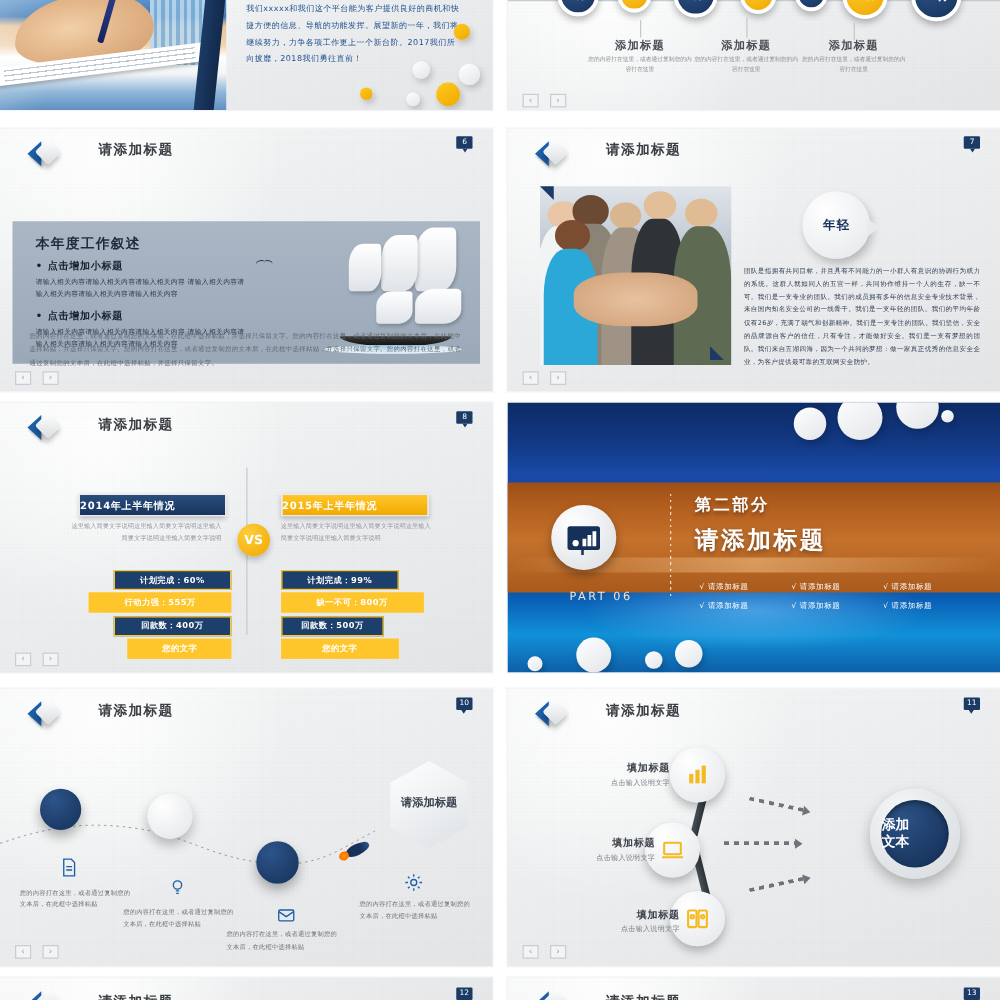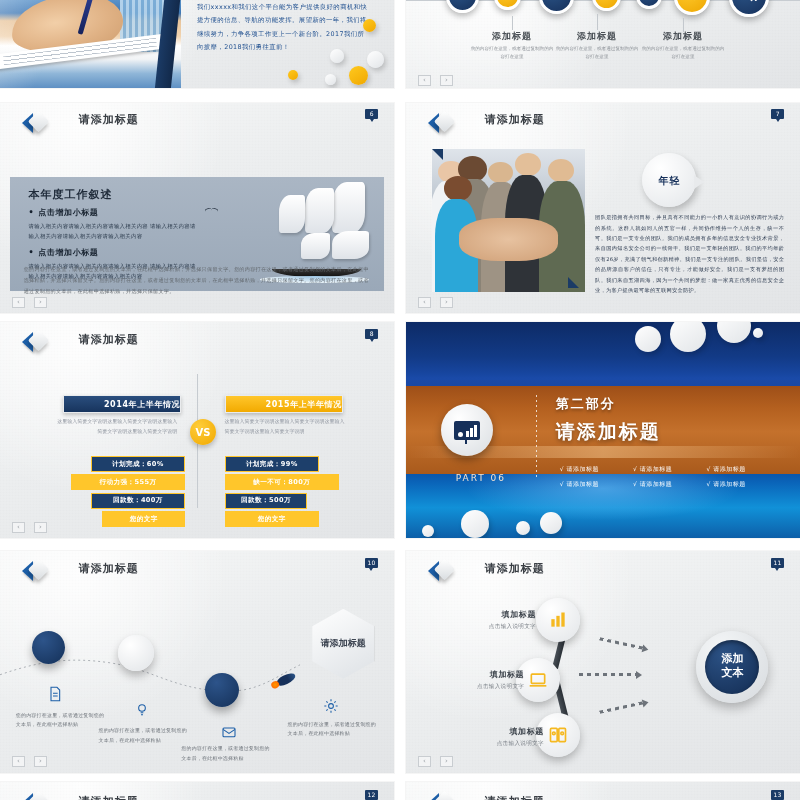--- a/index.html
+++ b/index.html
@@ -197,21 +197,21 @@
   }
   #s4 .body{
     position:absolute; left:48%; top:52%; width:48%;
     font-size:5.2px; color:#2f3d52; line-height:2.0; letter-spacing:.3px; text-align:justify;
   }
 
   
   #s5 .divider{ position:absolute; left:50%; top:24%; width:1px; height:62%; background:#c6cbd0; }
   #s5 .ban{
     position:absolute; width:30%; height:8%;
-    display:flex;align-items:center;justify-content:flex-end;
+    display:flex;align-items:center;justify-content:flex-start;
     font-size:8px; font-weight:bold; letter-spacing:.6px;
     box-shadow:0 2px 4px rgba(0,0,0,.22);
   }
   #s5 .ban.navy{ background:linear-gradient(180deg,#2a4e7e,#17345d); color:#fff; border:1px solid #e9ebed; }
   #s5 .ban.gold{ background:linear-gradient(180deg,#ffc62b,#f2aa00); color:#fff; border:1px solid #e9ebed; }
   #s5 .sub{ position:absolute; font-size:5px; color:#9096a0; line-height:1.9; width:31%; }
   #s5 .vs{
     position:absolute; left:48.2%; top:45%; width:26px;height:26px; border-radius:50%;
     background:radial-gradient(circle at 35% 30%,#ffcd3a,#f0a800);
     color:#fff; font-size:10px; font-weight:bold;
@@ -306,23 +306,22 @@
   #s8 .target{
     position:absolute; right:8%; top:36%; width:72px;height:72px;border-radius:50%;
     background:radial-gradient(circle at 34% 26%,#f4f6f7,#d6dade);
     box-shadow:0 5px 11px rgba(0,0,0,.25);
     display:flex;align-items:center;justify-content:center;
   }
   #s8 .target .inner{
     width:54px;height:54px;border-radius:50%;
     background:radial-gradient(circle at 34% 28%,#2b5184,#132c52);
     color:#fff; font-size:11px; font-weight:bold; line-height:1.25; text-align:center;
-    display:flex;align-items:center;justify-content:center;
+    display:flex;align-items:center;justify-content:flex-start;
     box-shadow:inset 0 2px 4px rgba(0,0,0,.4);
-    font-family:Liberation Mono, monospace;
   }
   #s8 .arrow{ position:absolute; height:3px;
               background:repeating-linear-gradient(90deg,#6d737a 0 4px,transparent 4px 8px); }
   #s8 .arrow::after{
     content:""; position:absolute; right:-5px; top:-2.5px;
     border-left:6px solid #6d737a; border-top:4px solid transparent;border-bottom:4px solid transparent;
   }
 
   
   .partial{ position:absolute; overflow:hidden; }

